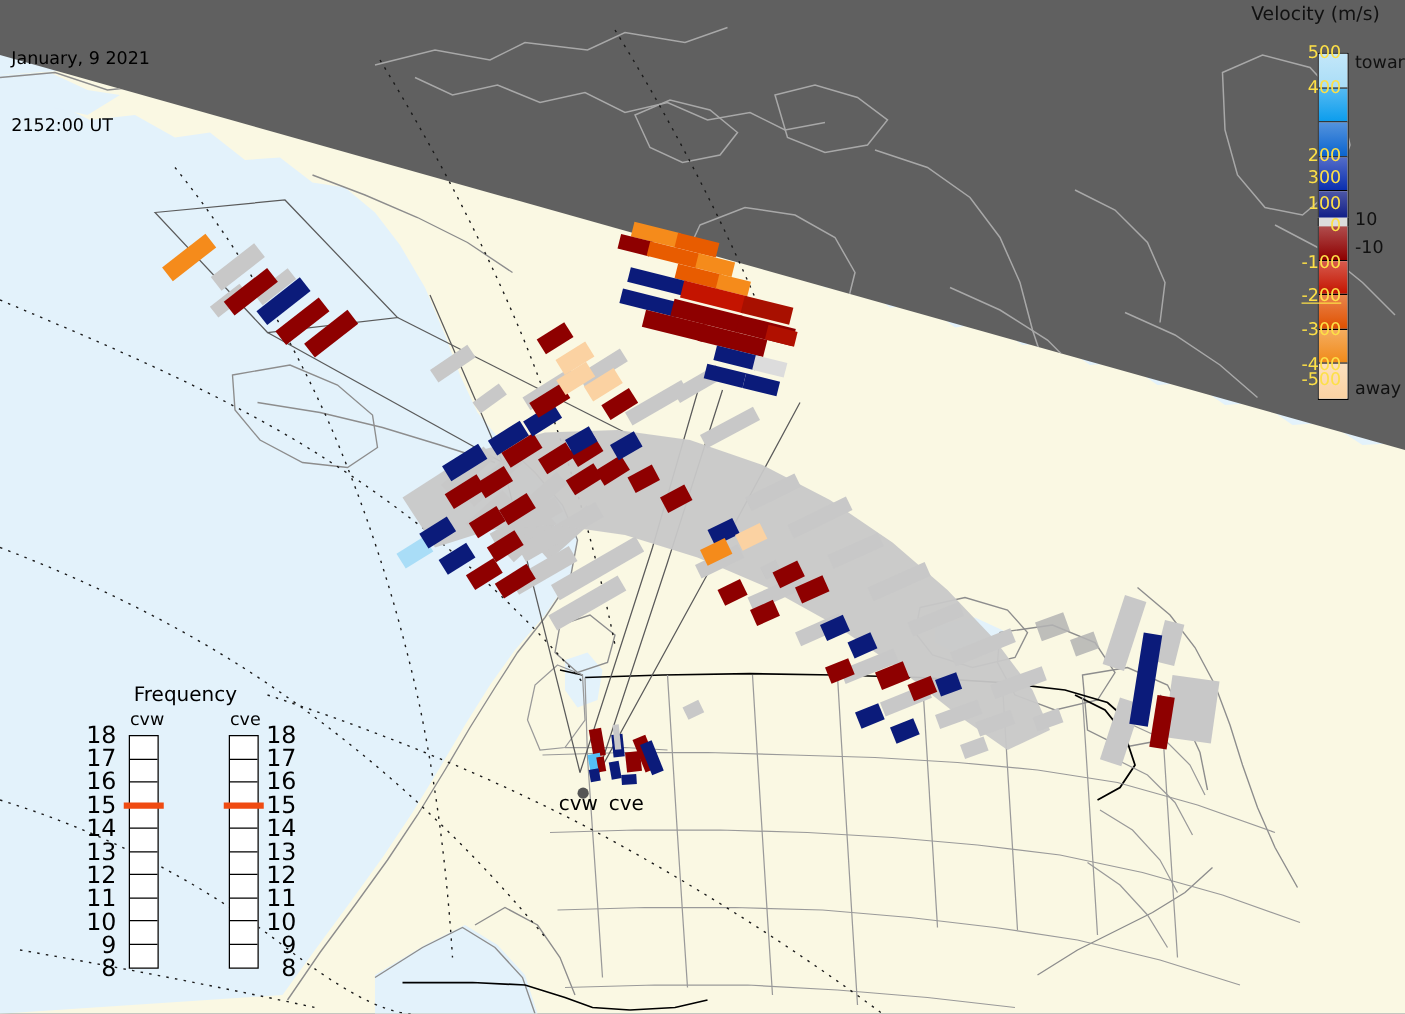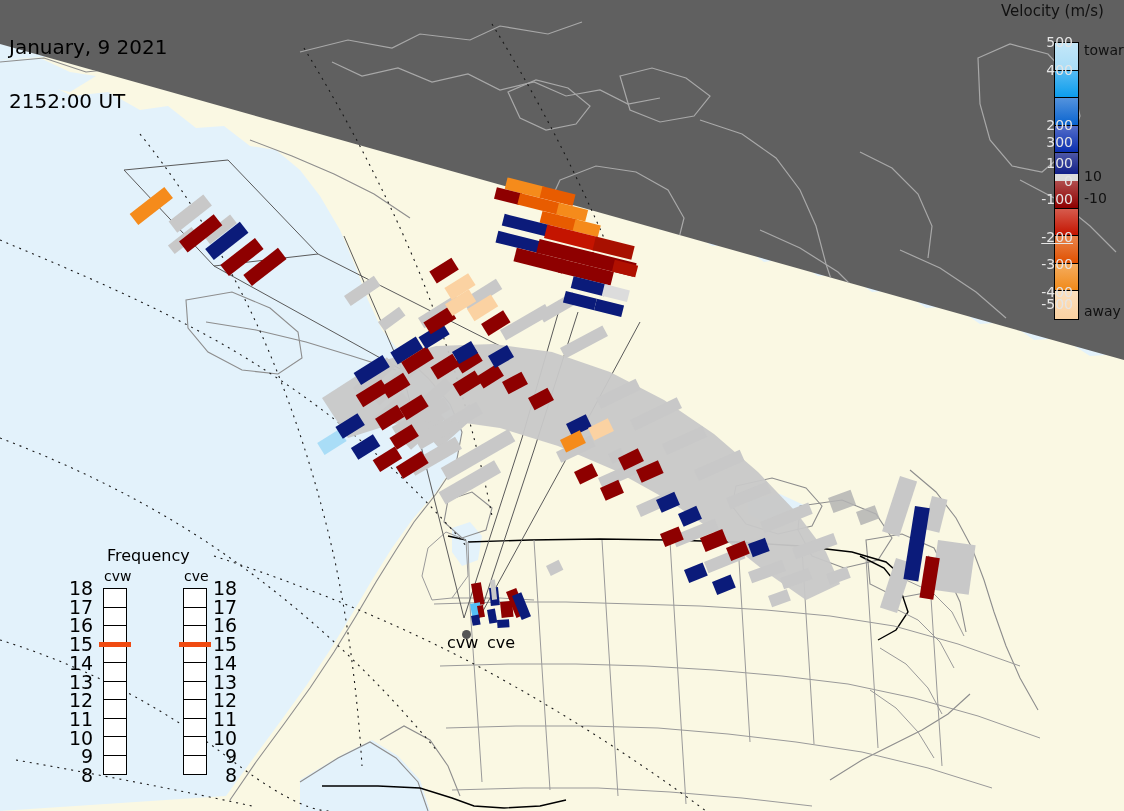--- a/index.html
+++ b/index.html
@@ -6,33 +6,33 @@
   html,body{margin:0;padding:0;background:#666666;}
   body{font-family:"DejaVu Sans",sans-serif;}
   #stage{position:relative;width:1124px;height:811px;overflow:hidden;background:#666666;}
 
   
   .layer{position:absolute;left:0;top:0;width:1124px;height:811px;}
   svg.layer{display:block;}
 
   
   #timestamp{position:absolute;left:9px;top:2px;z-index:40;color:#000;
-    font-family:"DejaVu Sans",sans-serif;font-size:20px;line-height:18px;white-space:pre;}
+    font-family:"DejaVu Sans",sans-serif;font-size:14px;line-height:18px;white-space:pre;}
   #timestamp div{letter-spacing:0px;}
 
   
   #colorbar-panel{position:absolute;right:0px;top:0px;width:150px;height:340px;z-index:40;}
   #cb-title{position:absolute;left:27px;top:2px;font-size:15px;color:#111;white-space:nowrap;}
   #cb-bar{position:absolute;left:80px;top:42px;width:25px;height:278px;border:1px solid #000;
     box-sizing:border-box;background:#fff;overflow:hidden;}
   .cb-seg{width:100%;box-sizing:border-box;border-bottom:1px solid #000;}
   .cb-seg:last-child{border-bottom:none;}
   #cb-white{position:absolute;left:80px;top:174px;width:25px;height:7px;background:#dcdcdc;
     border-left:1px solid #000;border-right:1px solid #000;box-sizing:border-box;}
-  .cb-tick{position:absolute;right:51px;font-size:14px;color:#e5e5e5;text-align:right;
+  .cb-tick{position:absolute;right:51px;font-size:14px;color:#fde047;text-align:right;
     white-space:nowrap;transform:translateY(-50%);}
   .cb-side{position:absolute;left:110px;font-size:14px;color:#111;white-space:nowrap;
     transform:translateY(-50%);}
 
   
   #freq-panel{position:absolute;left:85px;top:546px;width:155px;height:240px;z-index:40;}
   #freq-title{position:absolute;left:22px;top:0px;font-size:16px;color:#000;white-space:nowrap;}
   .freq-col{position:absolute;top:22px;}
   .freq-name{position:absolute;top:0px;font-size:14px;color:#000;white-space:nowrap;}
   .freq-bar{position:absolute;top:20px;width:24px;height:187px;border:1px solid #000;
@@ -422,21 +422,21 @@
         <div class="cb-seg" style="height: 10%; background: linear-gradient(rgb(252, 224, 190), rgb(251, 210, 162));"></div>
       </div>
     <div id="cb-white"></div>
     <div id="cb-ticks">
         <div class="cb-tick" style="top: 42px;">500</div>
         <div class="cb-tick" style="top: 69.8px;">400</div>
         <div class="cb-tick" style="top: 97.6px; margin-top: 44px;">300</div>
         <div class="cb-tick" style="top: 125.4px;">200</div>
         <div class="cb-tick" style="top: 153.2px; margin-top: 10px;">100</div>
         <div class="cb-tick" style="top: 181px;">0</div>
-        <div class="cb-tick" style="top: 199px; margin-left: 12px;">-100</div>
+        <div class="cb-tick" style="top: 210px; margin-left: 12px;">-100</div>
         <div class="cb-tick" style="top: 236.6px; text-decoration: underline;">-200</div>
         <div class="cb-tick" style="top: 264.4px; text-align: right;">-300</div>
         <div class="cb-tick" style="top: 292.2px;">-400</div>
         <div class="cb-tick" style="top: 304px; text-align: center;">-500</div>
       </div>
     <div class="cb-side" style="top:176px;">10</div>
     <div class="cb-side" style="top:198px;">-10</div>
     <div class="cb-side" style="top:50px;">toward</div>
     <div class="cb-side" style="top:311px;">away</div>
   </div>

